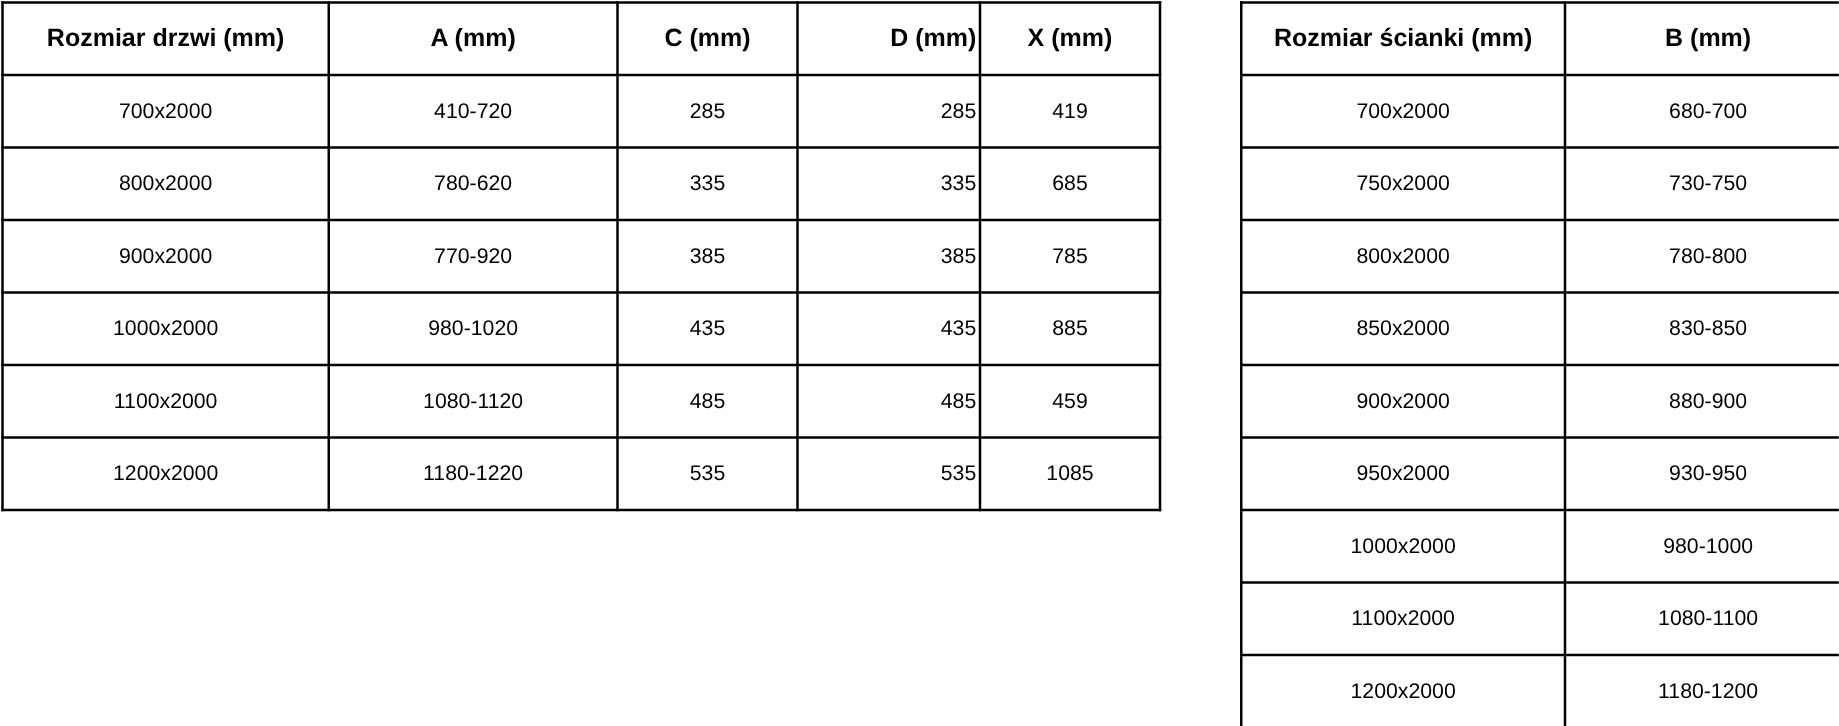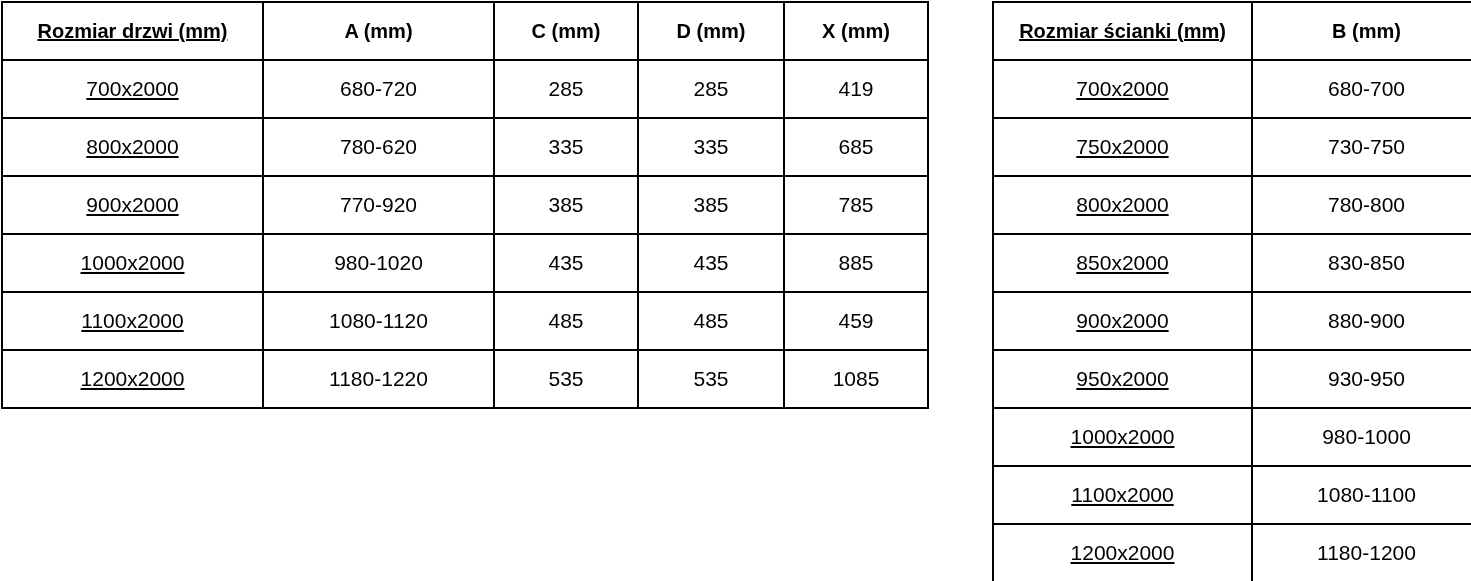--- a/index.html
+++ b/index.html
@@ -28,61 +28,61 @@
     padding: 0 2px;
     overflow: hidden;
     white-space: nowrap;
   }
   th {
     font-weight: bold;
     font-size: 20px;
   }
   td {
     font-weight: normal;
-    font-size: 21px;
+    font-size: 17px;
   }
   #doors-table {
     position: absolute;
     left: 1px;
     top: 1px;
     width: 898px;
   }
-  #doors-table th:nth-child(1), #doors-table td:nth-child(1) { width: 255px; text-decoration: underline; }
+  #doors-table th:nth-child(1), #doors-table td:nth-child(1) { width: 255px; }
   #doors-table th:nth-child(2), #doors-table td:nth-child(2) { width: 225px; margin-left: 12px; }
   #doors-table th:nth-child(3), #doors-table td:nth-child(3) { width: 138px; }
-  #doors-table th:nth-child(4), #doors-table td:nth-child(4) { width: 140px; }
+  #doors-table th:nth-child(4), #doors-table td:nth-child(4) { width: 140px; text-align: right; }
   #doors-table th:nth-child(5), #doors-table td:nth-child(5) { width: 138px; }
 
   #wall-table {
     position: absolute;
     left: 992px;
     top: 1px;
     width: 476px;
   }
-  #wall-table th:nth-child(1), #wall-table td:nth-child(1) { width: 253px; text-decoration: underline; }
+  #wall-table th:nth-child(1), #wall-table td:nth-child(1) { width: 253px; }
   #wall-table th:nth-child(2), #wall-table td:nth-child(2) { width: 223px; }
 </style>
 </head>
 <body>
 
 <div class="page">
   <table id="doors-table">
       <thead>
         <tr>
           <th>Rozmiar drzwi (mm)</th>
           <th>A (mm)</th>
           <th>C (mm)</th>
           <th>D (mm)</th>
           <th>X (mm)</th>
         </tr>
       </thead>
       <tbody>
         <tr>
           <td>700x2000</td>
-          <td>680-720</td>
+          <td>410-720</td>
           <td>285</td>
           <td>285</td>
           <td>419</td>
         </tr>
         <tr>
           <td>800x2000</td>
           <td>780-620</td>
           <td>335</td>
           <td>335</td>
           <td>685</td>

